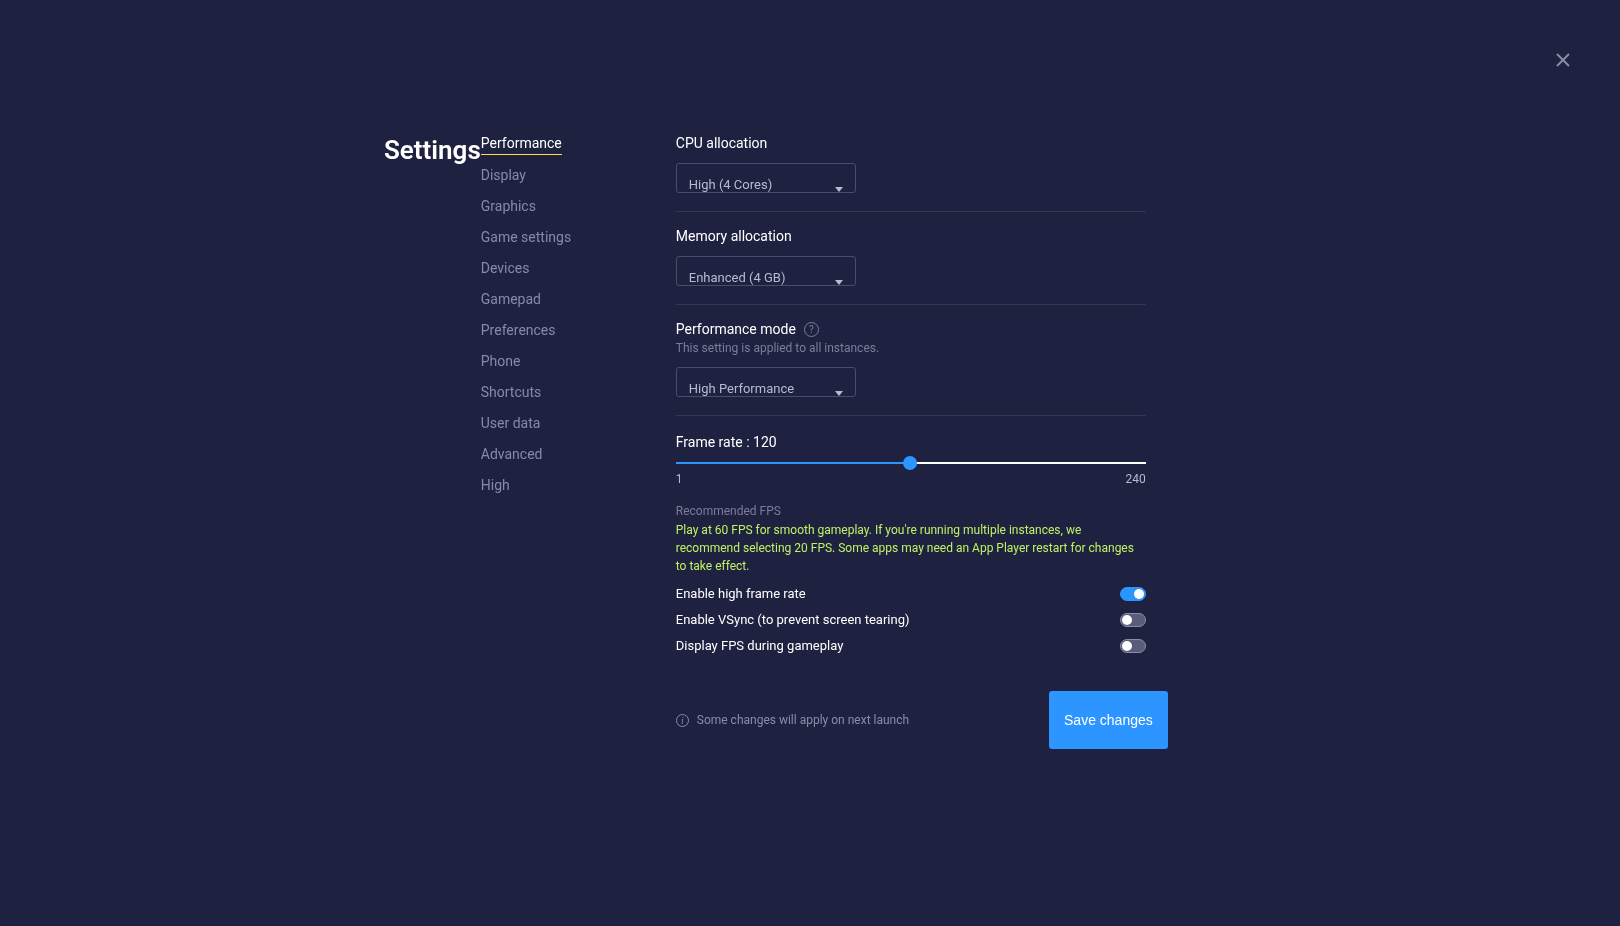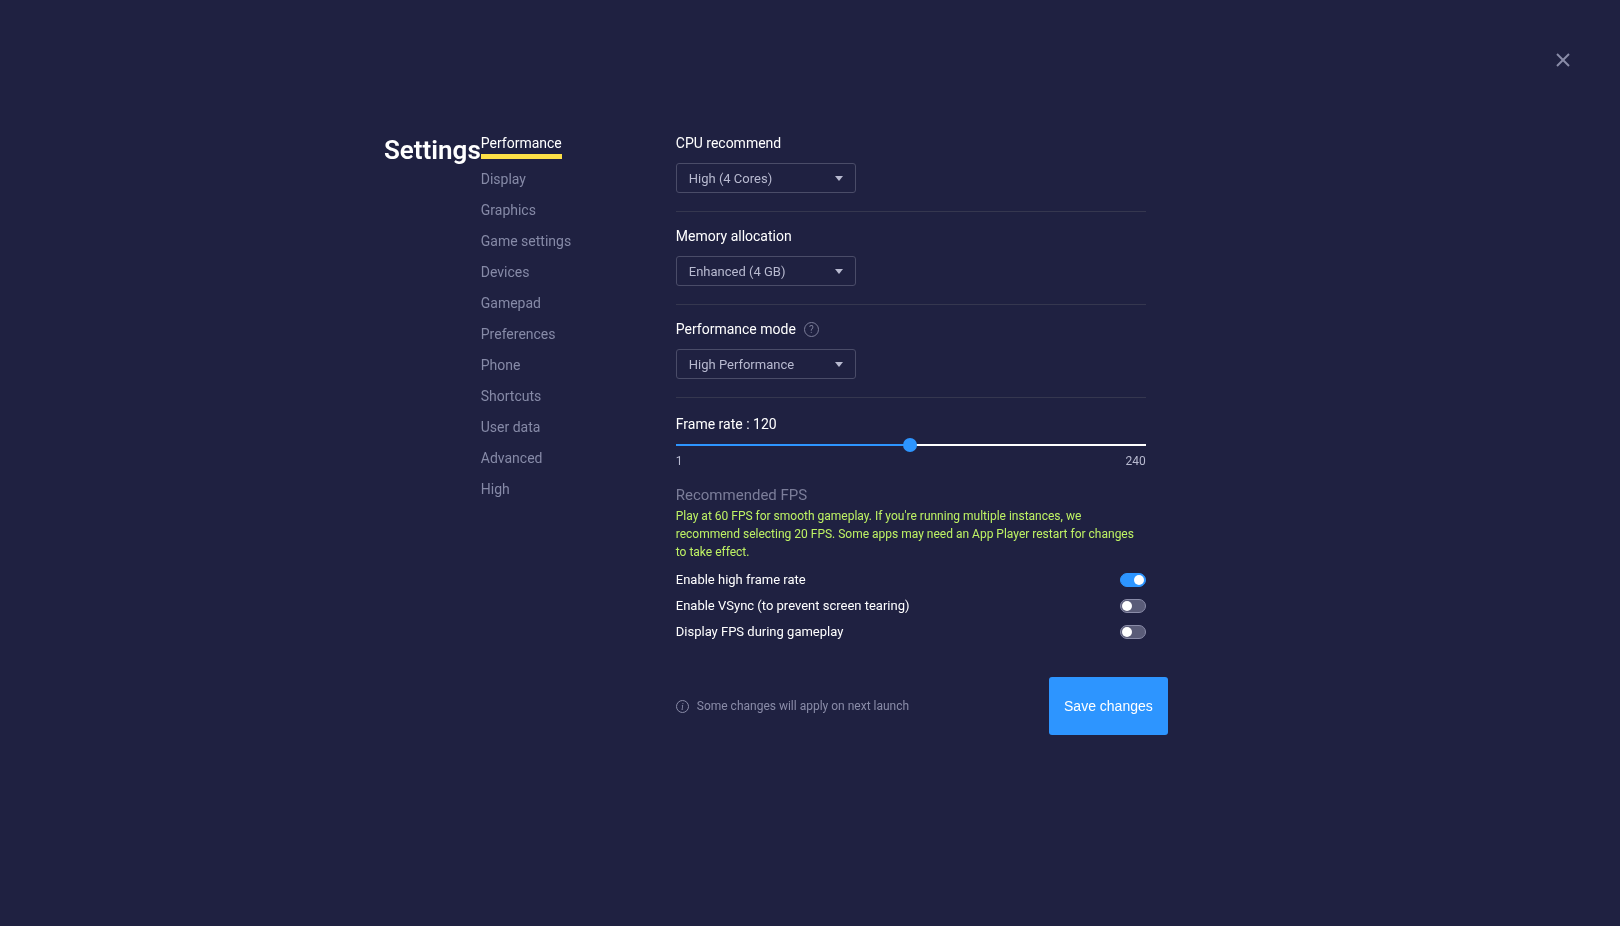--- a/index.html
+++ b/index.html
@@ -56,21 +56,21 @@
     }
     .sidebar-item {
       font-size: 14px;
       color: #868aa7;
       cursor: pointer;
       padding-bottom: 3px;
       align-self: flex-start;
     }
     .sidebar-item.active {
       color: #ffffff;
-      border-bottom: 5px solid #fde047;
+      border-bottom: 1px solid #fde047;
     }
     .main-panel {
       width: 470px;
       display: flex;
       flex-direction: column;
     }
     .section {
       padding-bottom: 18px;
       margin-bottom: 16px;
     }
@@ -85,23 +85,23 @@
       align-items: center;
       gap: 8px;
     }
     .select-box {
       width: 180px;
       height: 30px;
       background: transparent;
       border: 1px solid #4a4c68;
       border-radius: 3px;
       display: flex;
-      align-items: center;
+      align-items: flex-end;
       justify-content: space-between;
-      padding: 8px 12px;
+      padding: 0 12px;
       cursor: pointer;
     }
     .select-value {
       font-size: 13px;
       color: #b8bad0;
     }
     .select-arrow {
       width: 0;
       height: 0;
       border-left: 4px solid transparent;
@@ -154,21 +154,21 @@
       cursor: pointer;
     }
     .slider-labels {
       display: flex;
       justify-content: space-between;
       font-size: 12px;
       color: #b8bad0;
       margin-top: 8px;
     }
     .recommended-title {
-      font-size: 15px;
+      font-size: 12px;
       color: #7b7d99;
       margin-top: 18px;
     }
     .recommended-desc {
       font-size: 12px;
       color: #bef264;
       line-height: 1.5;
       margin-top: 3px;
     }
     .toggle-row {
@@ -278,40 +278,41 @@
       <div class="sidebar-item">Phone</div>
       <div class="sidebar-item">Shortcuts</div>
       <div class="sidebar-item">User data</div>
       <div class="sidebar-item">Advanced</div>
       <div class="sidebar-item">High</div>
     </div>
 
     <div class="main-panel">
 
       <div class="section bordered">
-        <div class="section-label">CPU recommend</div>
+        <div class="section-label">CPU allocation</div>
         <div class="select-box">
           <span class="select-value">High (4 Cores)</span>
           <span class="select-arrow"></span>
         </div>
       </div>
 
       <div class="section bordered">
         <div class="section-label">Memory allocation</div>
         <div class="select-box">
           <span class="select-value">Enhanced (4 GB)</span>
           <span class="select-arrow"></span>
         </div>
       </div>
 
       <div class="section bordered">
         <div class="section-label">
           <span>Performance mode</span>
           <span class="help-icon">?</span>
         </div>
+        <div class="subtext">This setting is applied to all instances.</div>
         <div class="select-box">
           <span class="select-value">High Performance</span>
           <span class="select-arrow"></span>
         </div>
       </div>
 
       <div class="frame-rate-section">
         <div class="frame-rate-label">
           <span>Frame rate : </span><span>120</span>
         </div>

